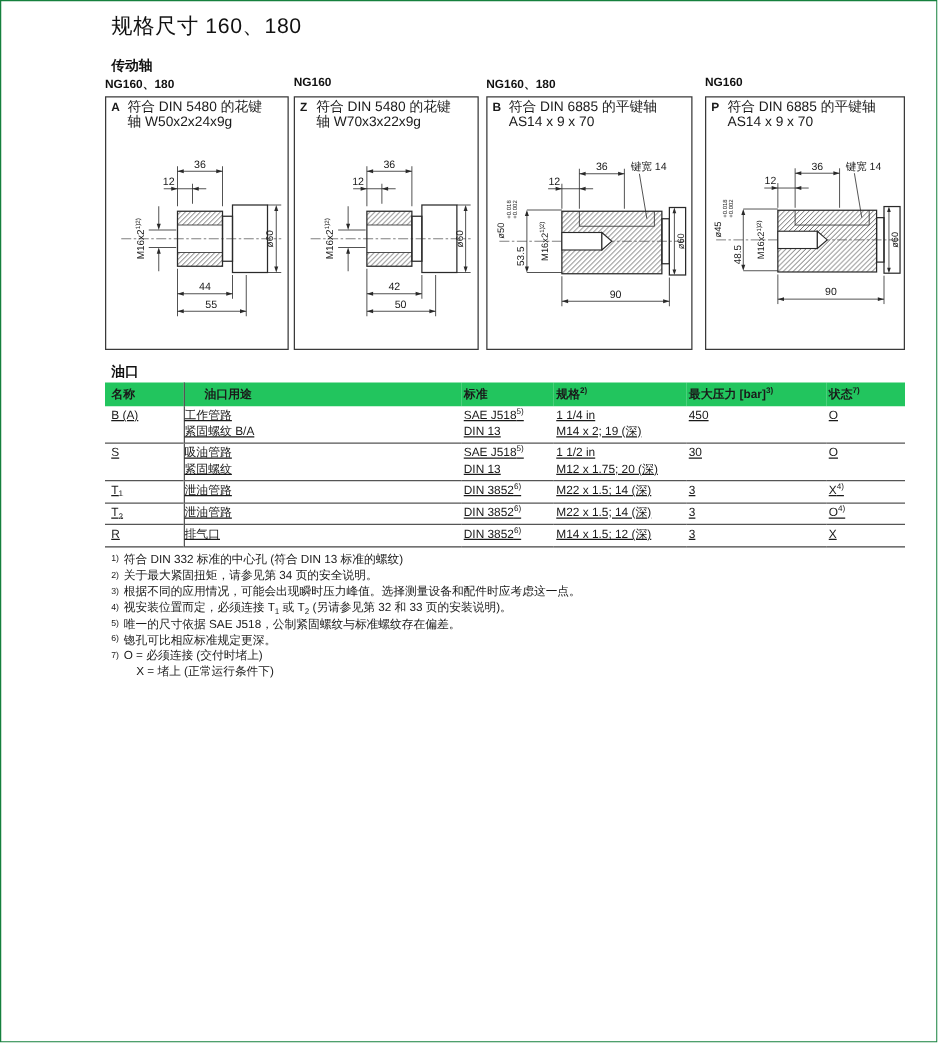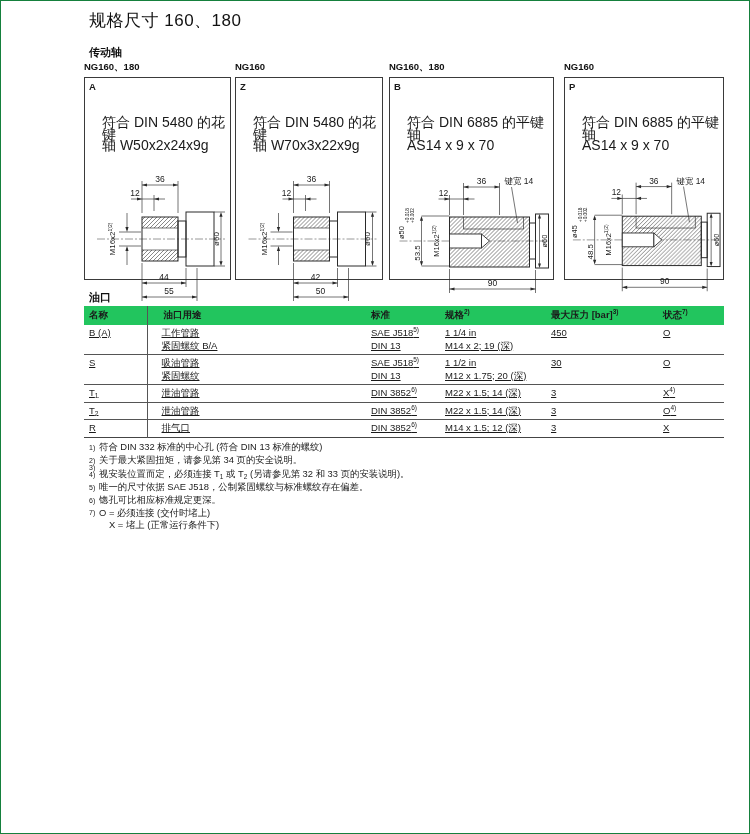--- a/index.html
+++ b/index.html
@@ -7,34 +7,34 @@
         font-family:"Liberation Sans","DejaVu Sans",sans-serif;color:#1a1a1a;overflow:hidden;}
   .title{position:absolute;left:88px;top:8px;font-size:17px;letter-spacing:.5px;color:#111;}
   .note{position:absolute;left:540px;top:10px;width:185px;font-size:8px;line-height:10.5px;color:#222;}
   .sec-head{position:absolute;left:88px;font-size:11px;font-weight:bold;color:#111;}
   .pgroup{position:absolute;top:60px;}
   .p1{left:83px;width:147px;} .p2{left:234px;width:148px;} .p3{left:388px;width:165px;} .p4{left:563px;width:160px;}
   .ng{font-size:9.5px;font-weight:bold;height:16px;color:#111;}
   .pbox{border:1.4px solid #3a3a3a;height:203px;background:#fff;box-sizing:border-box;}
   .phead{display:flex;padding:3px 4px 1px 4px;}
   .pcode{font-weight:bold;font-size:9.5px;width:13px;flex:none;}
-  .pdesc{font-size:14px;line-height:11.5px;margin-top:36px;}
+  .pdesc{font-size:11px;line-height:11.5px;}
   svg text{font-family:"Liberation Sans","DejaVu Sans",sans-serif;fill:#1a1a1a;}
   .dln{stroke:#2a2a2a;stroke-width:.65;fill:none;}
   .oln{stroke:#2a2a2a;stroke-width:1;fill:none;}
   .cln{stroke:#444;stroke-width:.55;fill:none;stroke-dasharray:8 2 2 2;}
   .ah{fill:#2a2a2a;stroke:none;}
   .ports-head{top:289px;}
   table.ports{position:absolute;left:83px;top:305px;width:640px;border-collapse:collapse;table-layout:fixed;font-size:9.5px;}
   table.ports col.c1{width:63px;} table.ports col.c2{width:222px;} table.ports col.c3{width:74px;}
   table.ports col.c4{width:106px;} table.ports col.c5{width:112px;} table.ports col.c6{width:63px;}
   table.ports th{background:#22c55e;text-align:left;font-weight:bold;padding:3px 2px 3px 2px;font-size:9.5px;}
   table.ports th.cn{padding-left:5px;} table.ports th.cu{padding-left:16px;}
   table.ports td{padding:2px 2px 2px 2px;vertical-align:top;line-height:12.5px;text-decoration:underline;}
-  table.ports td.cn{padding-left:5px;} table.ports td.cu{padding-left:14px;}
+  table.ports td.cn{padding-left:5px;} table.ports td.cu{padding-left:0;}
   table.ports .vdiv{border-right:1px solid #555;}
   table.ports tr.r{border-top:1px solid #555;}
   table.ports tr.last{border-bottom:1.2px solid #444;}
   sup{font-size:6.5px;vertical-align:4px;line-height:0;}
   sub{font-size:6.5px;vertical-align:-2px;line-height:0;}
   .fnotes{position:absolute;left:88px;top:440px;width:620px;font-size:9.4px;line-height:12.9px;color:#1a1a1a;}
   .fn{display:flex;align-items:center;}
   .fn sup{flex:none;width:10px;font-size:7px;padding-top:1px;vertical-align:0;}
   .fn .cont{padding-left:10px;}
 </style>
@@ -396,20 +396,21 @@
     <div class="fn">
         <sup>1)</sup>
         <span>符合 DIN 332 标准的中心孔 (符合 DIN 13 标准的螺纹)</span>
       </div>
     <div class="fn">
         <sup>2)</sup>
         <span>关于最大紧固扭矩，请参见第 34 页的安全说明。</span>
       </div>
     <div class="fn">
         <sup>3)</sup>
+        <span>根据不同的应用情况，可能会出现瞬时压力峰值。选择测量设备和配件时应考虑这一点。</span>
       </div>
     <div class="fn">
         <sup>4)</sup>
         <span><span>视安装位置而定，必须连接 T</span><sub>1</sub><span> 或 T</span><sub>2</sub><span> (另请参见第 32 和 33 页的安装说明)。</span></span>
       </div>
     <div class="fn">
         <sup>5)</sup>
         <span>唯一的尺寸依据 SAE J518，公制紧固螺纹与标准螺纹存在偏差。</span>
       </div>
     <div class="fn">

